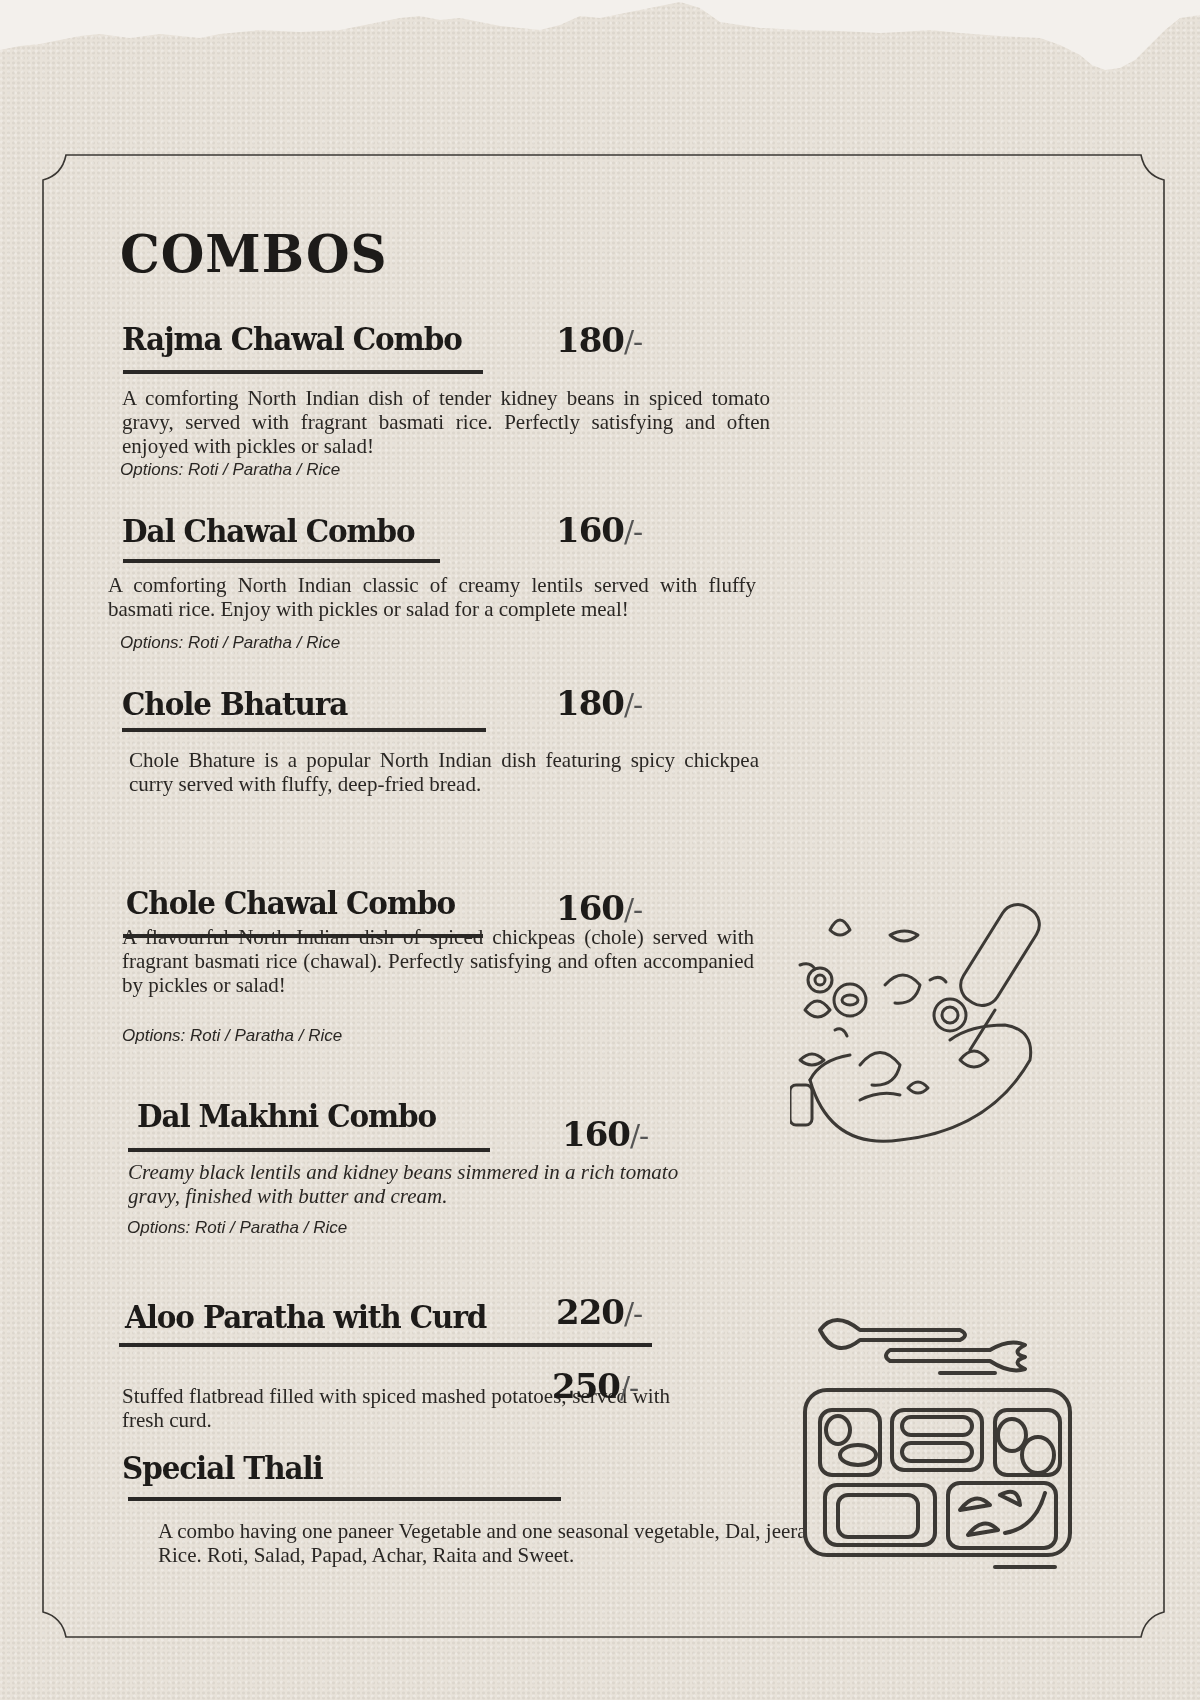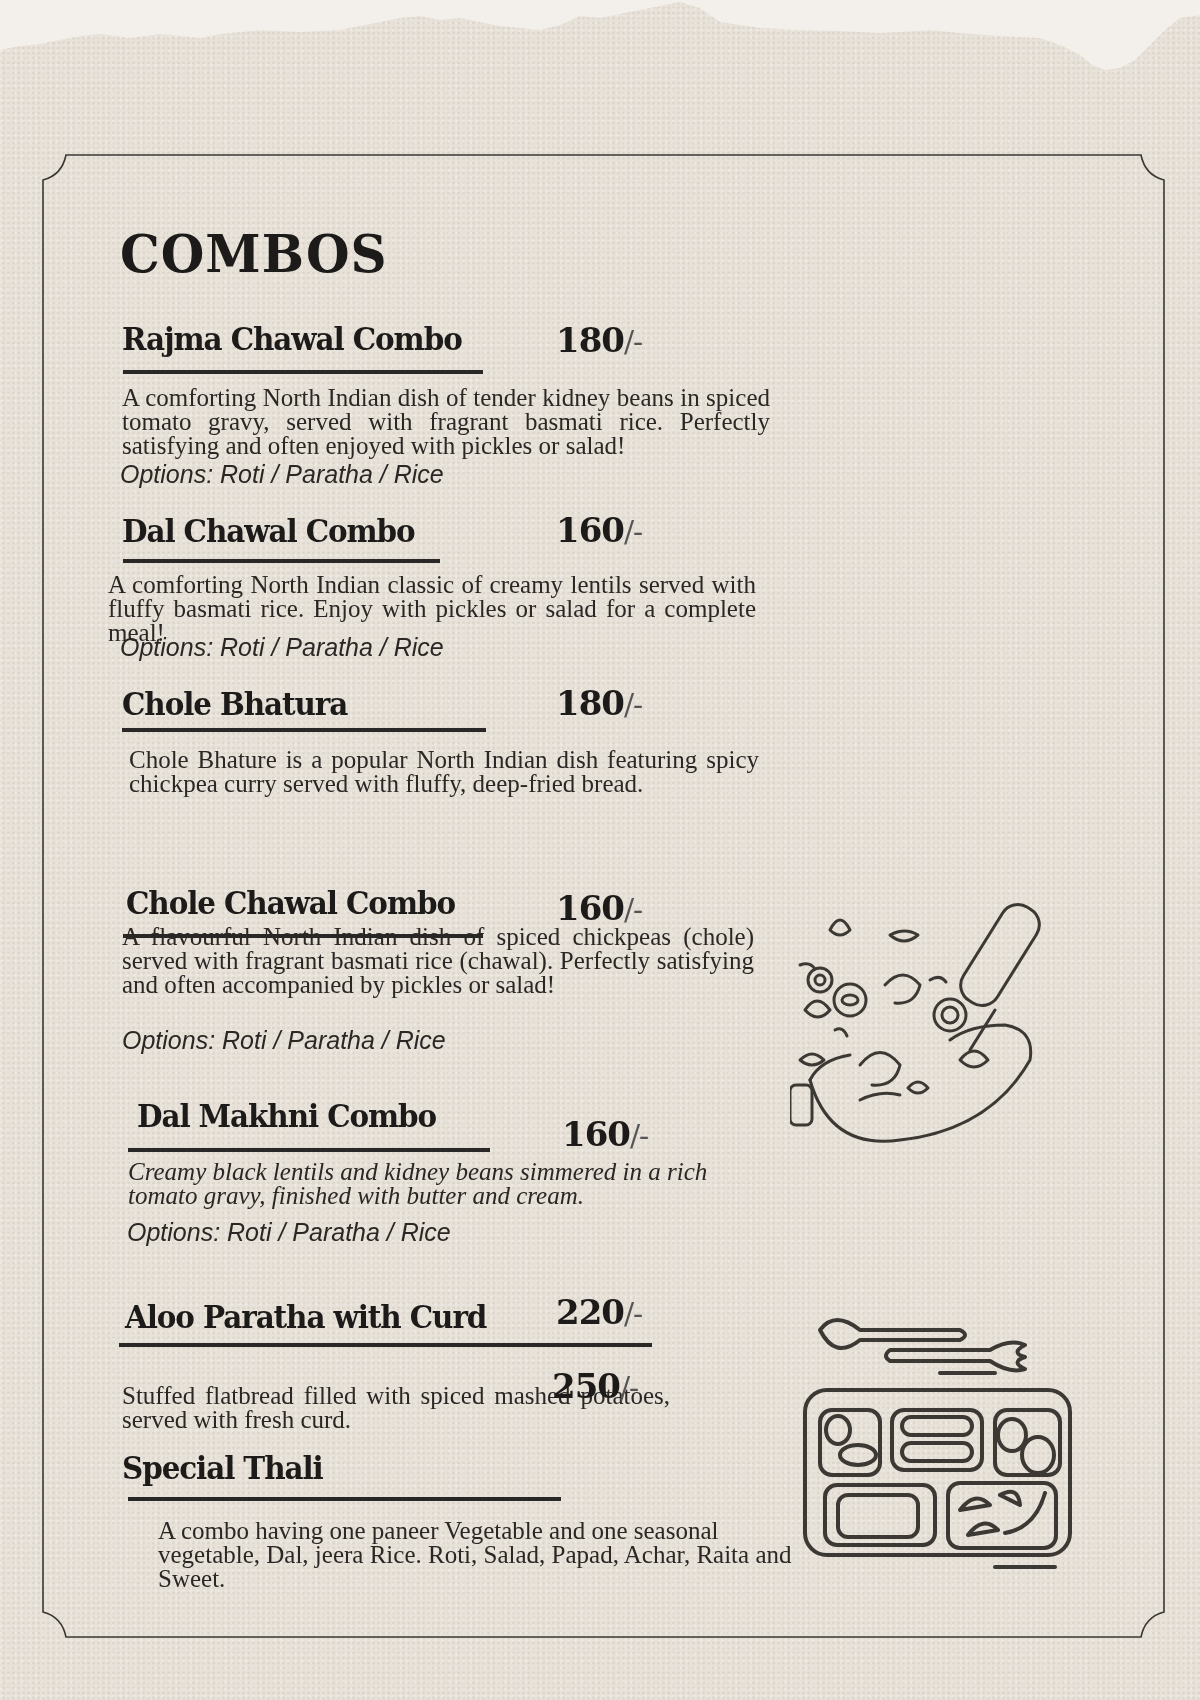--- a/index.html
+++ b/index.html
@@ -37,27 +37,27 @@
   }
   .item .price {
     position: absolute;
     font-family: "DejaVu Serif", serif; font-weight: bold;
     font-size: 34px; letter-spacing: -1px; white-space: nowrap; text-align: right;
   }
   .item .price .suffix { font-weight: normal; font-size: 30px; color: #555; }
   .item .rule { position: absolute; height: 4px; background: #2a2826; }
   .item .desc {
     position: absolute;
-    font-family: "Liberation Serif", serif; font-size: 25px; line-height: 24px;
+    font-family: "Liberation Serif", serif; font-size: 21px; line-height: 24px;
     color: #2a2724; text-align: justify;
   }
   .item .opts {
     position: absolute;
     font-family: "Liberation Sans", sans-serif; font-style: italic;
-    font-size: 25px; color: #2a2724; white-space: nowrap;
+    font-size: 17px; color: #2a2724; white-space: nowrap;
   }
   .illus { position: absolute; }
 </style>
 </head>
 <body>
 
 <div class="paper"></div>
 
 <svg class="torn" viewBox="0 0 1200 80" preserveAspectRatio="none">
   <path d="M0,0 H1200 V15 L1180,18 L1165,30 L1150,45 L1135,60 L1120,68 L1105,70 L1092,65 L1080,55 L1060,45 L1040,38 L1000,36 L960,33 L930,30 L900,32 L880,33 L840,31 L800,30 L760,28 L720,22 L700,8 L680,2 L660,6 L640,10 L620,14 L600,18 L580,16 L560,25 L540,30 L520,28 L500,26 L480,22 L460,18 L440,20 L420,16 L400,18 L380,22 L360,26 L340,30 L300,32 L260,30 L220,34 L200,38 L180,36 L160,34 L130,38 L100,34 L80,36 L60,40 L40,44 L20,46 L0,50 Z" fill="#f3f0ec"></path>

